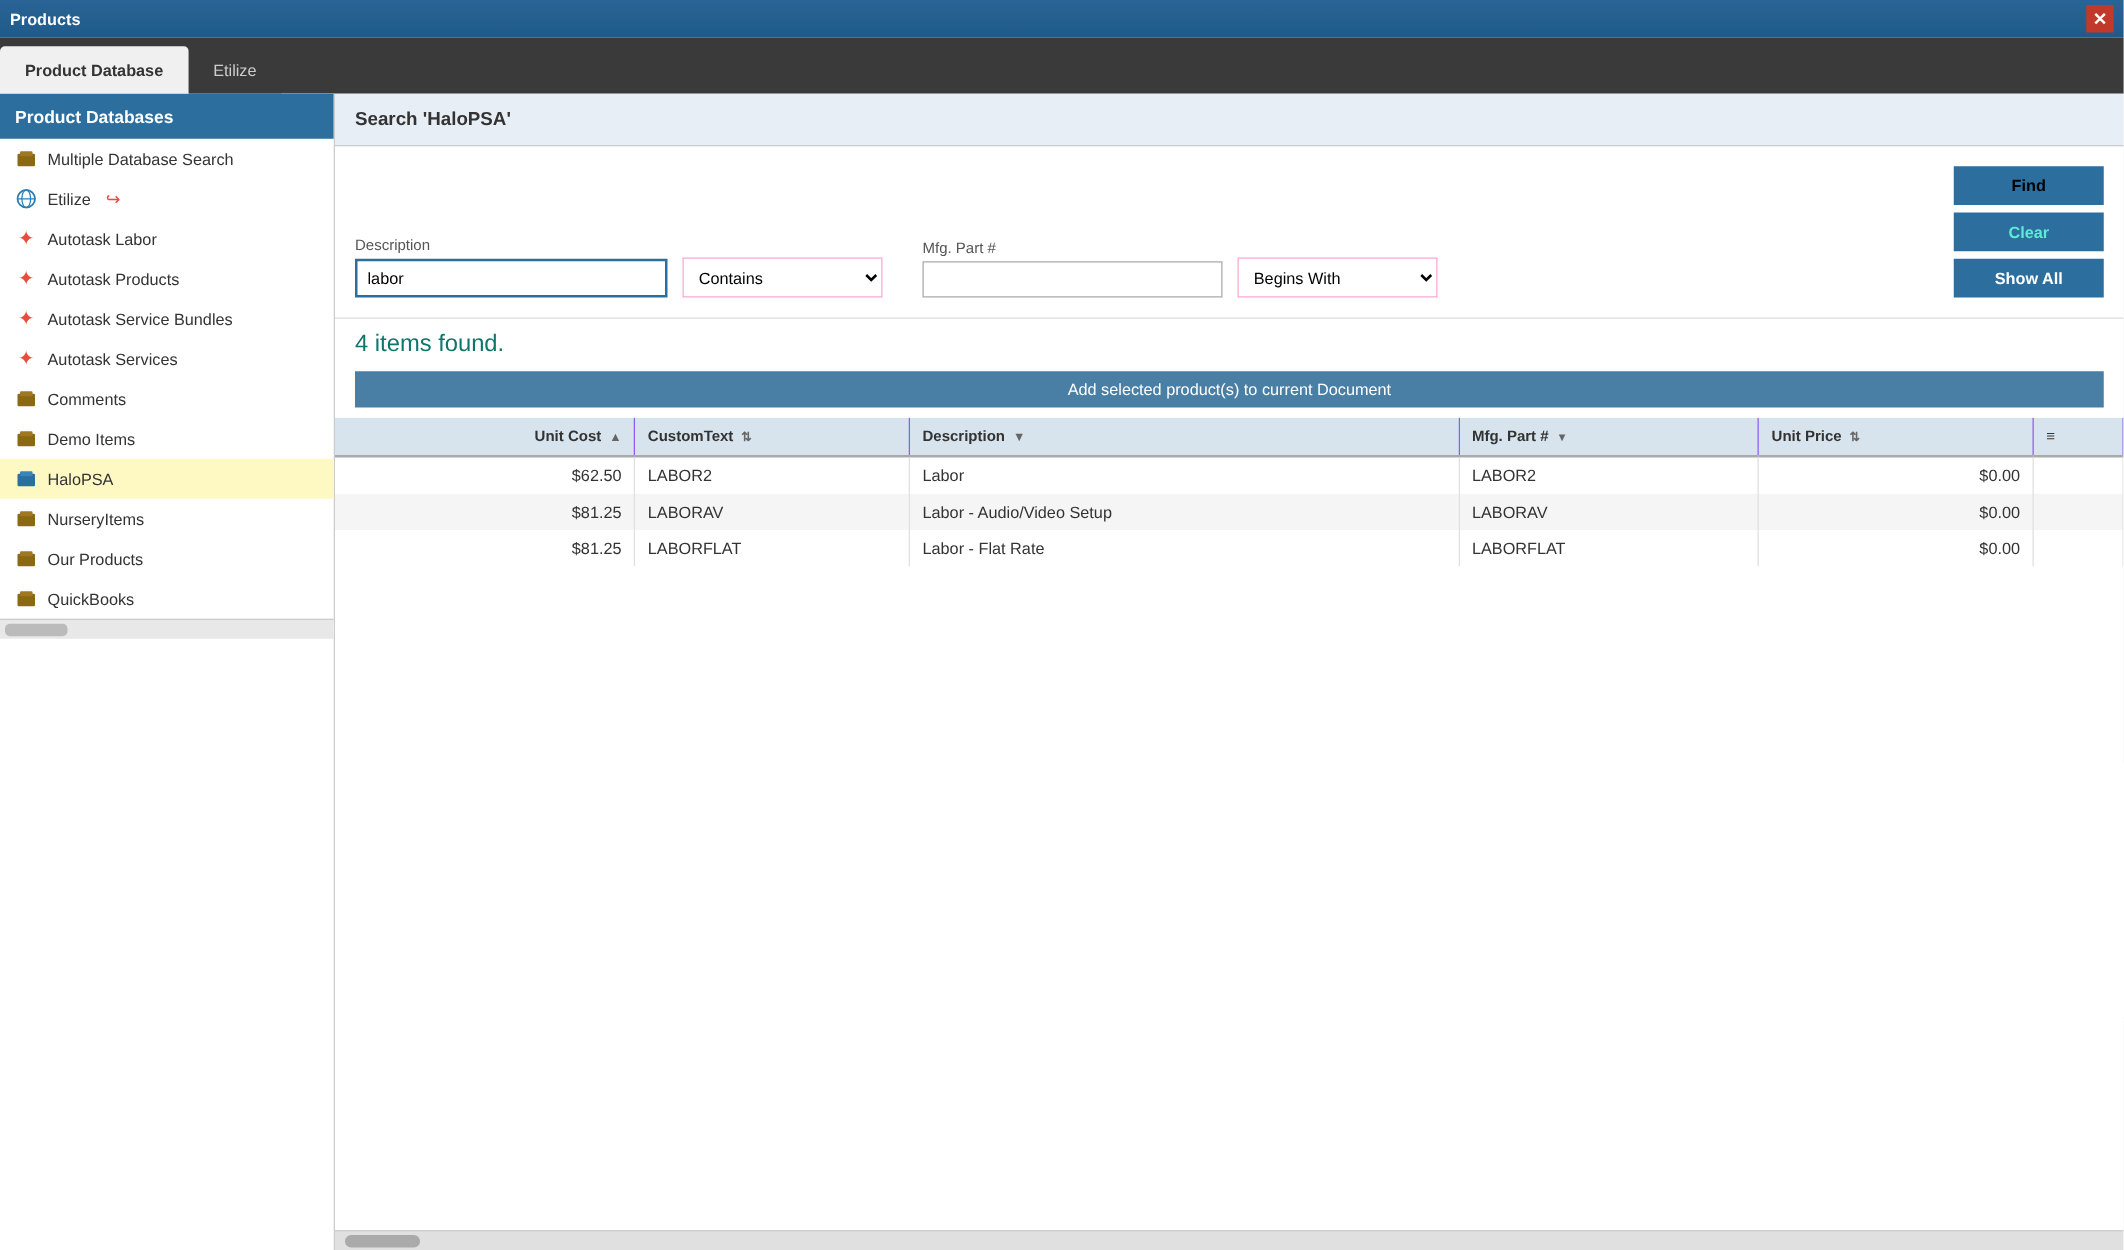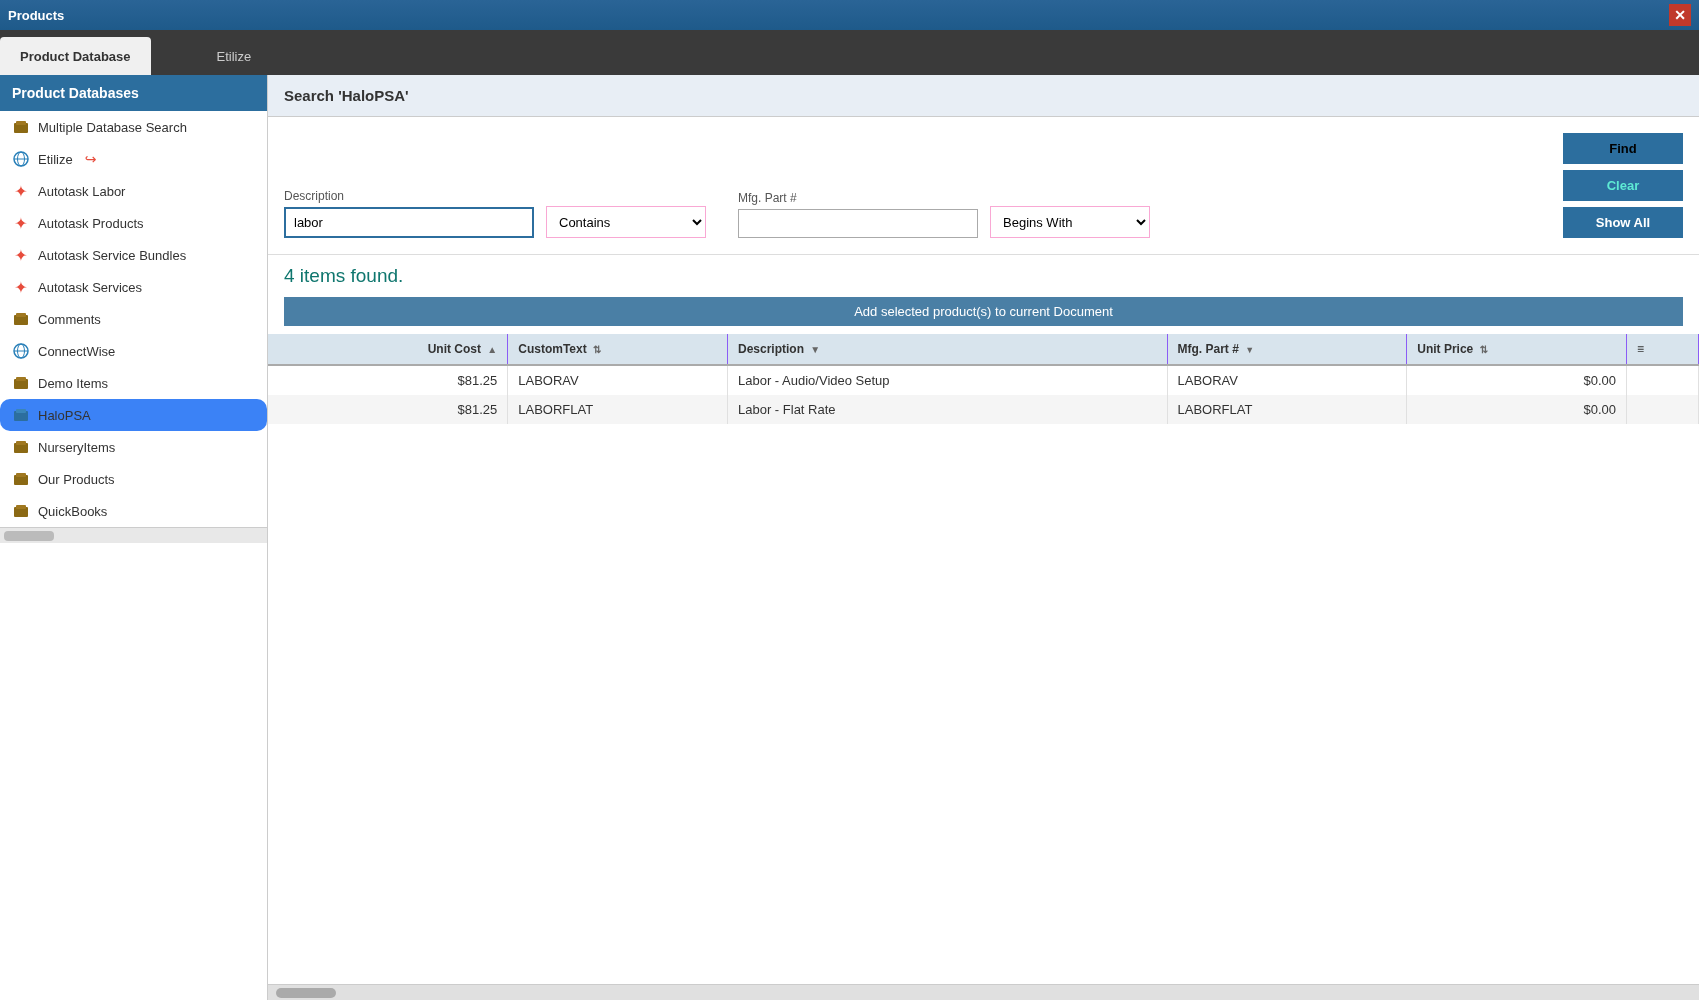--- a/index.html
+++ b/index.html
@@ -28,21 +28,20 @@
       font-weight: bold;
     }
 
     
     .tab-bar {
       background: #3a3a3a;
       display: flex;
       align-items: flex-end;
       padding: 0 0 0 0;
       height: 45px;
-      gap: 46px;
     }
     .tab {
       padding: 8px 20px;
       cursor: pointer;
       color: #ccc;
       font-size: 13px;
       background: #3a3a3a;
       border: none;
       height: 38px;
       display: flex; align-items: center;
@@ -77,21 +76,21 @@
     }
     .sidebar-item {
       display: flex;
       align-items: center;
       padding: 7px 12px;
       cursor: pointer;
       color: #333;
       font-size: 13px;
       gap: 8px;
     }
-    .sidebar-item.active { background: #3b82f6; border-radius: 10px; }
+    .sidebar-item.active { background: #fef9c3; }
     .sidebar-icon {
       width: 18px;
       height: 18px;
       flex-shrink: 0;
       display: flex; align-items: center; justify-content: center;
       font-size: 14px;
     }
 
     
     .content-area {
@@ -351,30 +350,20 @@
     <div class="sidebar-item">
       <span class="sidebar-icon">
         <svg width="16" height="16" viewBox="0 0 16 16">
             <rect x="1" y="4" width="14" height="10" rx="1" fill="#8B6914"></rect>
             <rect x="3" y="2" width="10" height="4" rx="1" fill="#a07820"></rect>
           </svg>
       </span>
       <span>Comments</span>
     </div>
 
-    <div class="sidebar-item">
-      <span class="sidebar-icon" style="color:#2980b9;">
-        <svg width="16" height="16" viewBox="0 0 16 16">
-            <circle cx="8" cy="8" r="7" fill="none" stroke="#2980b9" stroke-width="1.5"></circle>
-            <ellipse cx="8" cy="8" rx="3.5" ry="7" fill="none" stroke="#2980b9" stroke-width="1"></ellipse>
-            <line x1="1" y1="8" x2="15" y2="8" stroke="#2980b9" stroke-width="1"></line>
-          </svg>
-      </span>
-      <span>ConnectWise</span>
-    </div>
 
     <div class="sidebar-item">
       <span class="sidebar-icon">
         <svg width="16" height="16" viewBox="0 0 16 16">
             <rect x="1" y="4" width="14" height="10" rx="1" fill="#8B6914"></rect>
             <rect x="3" y="2" width="10" height="4" rx="1" fill="#a07820"></rect>
           </svg>
       </span>
       <span>Demo Items</span>
     </div>
@@ -491,20 +480,28 @@
                 <span>Unit Price</span>
                 <span class="sort-arrow">⇅</span>
               </th>
               <th class="col-extra">
                 <span style="cursor:pointer;">≡</span>
               </th>
             </tr>
           </thead>
           <tbody id="table-body">
               <tr>
+    <td>$62.50</td>
+    <td>LABOR2</td>
+    <td>Labor</td>
+    <td>LABOR2</td>
+    <td style="text-align:right;">$0.00</td>
+    <td></td>
+  </tr>
+              <tr>
     <td>$81.25</td>
     <td>LABORAV</td>
     <td>Labor - Audio/Video Setup</td>
     <td>LABORAV</td>
     <td style="text-align:right;">$0.00</td>
     <td></td>
   </tr>
               <tr>
     <td>$81.25</td>
     <td>LABORFLAT</td>

